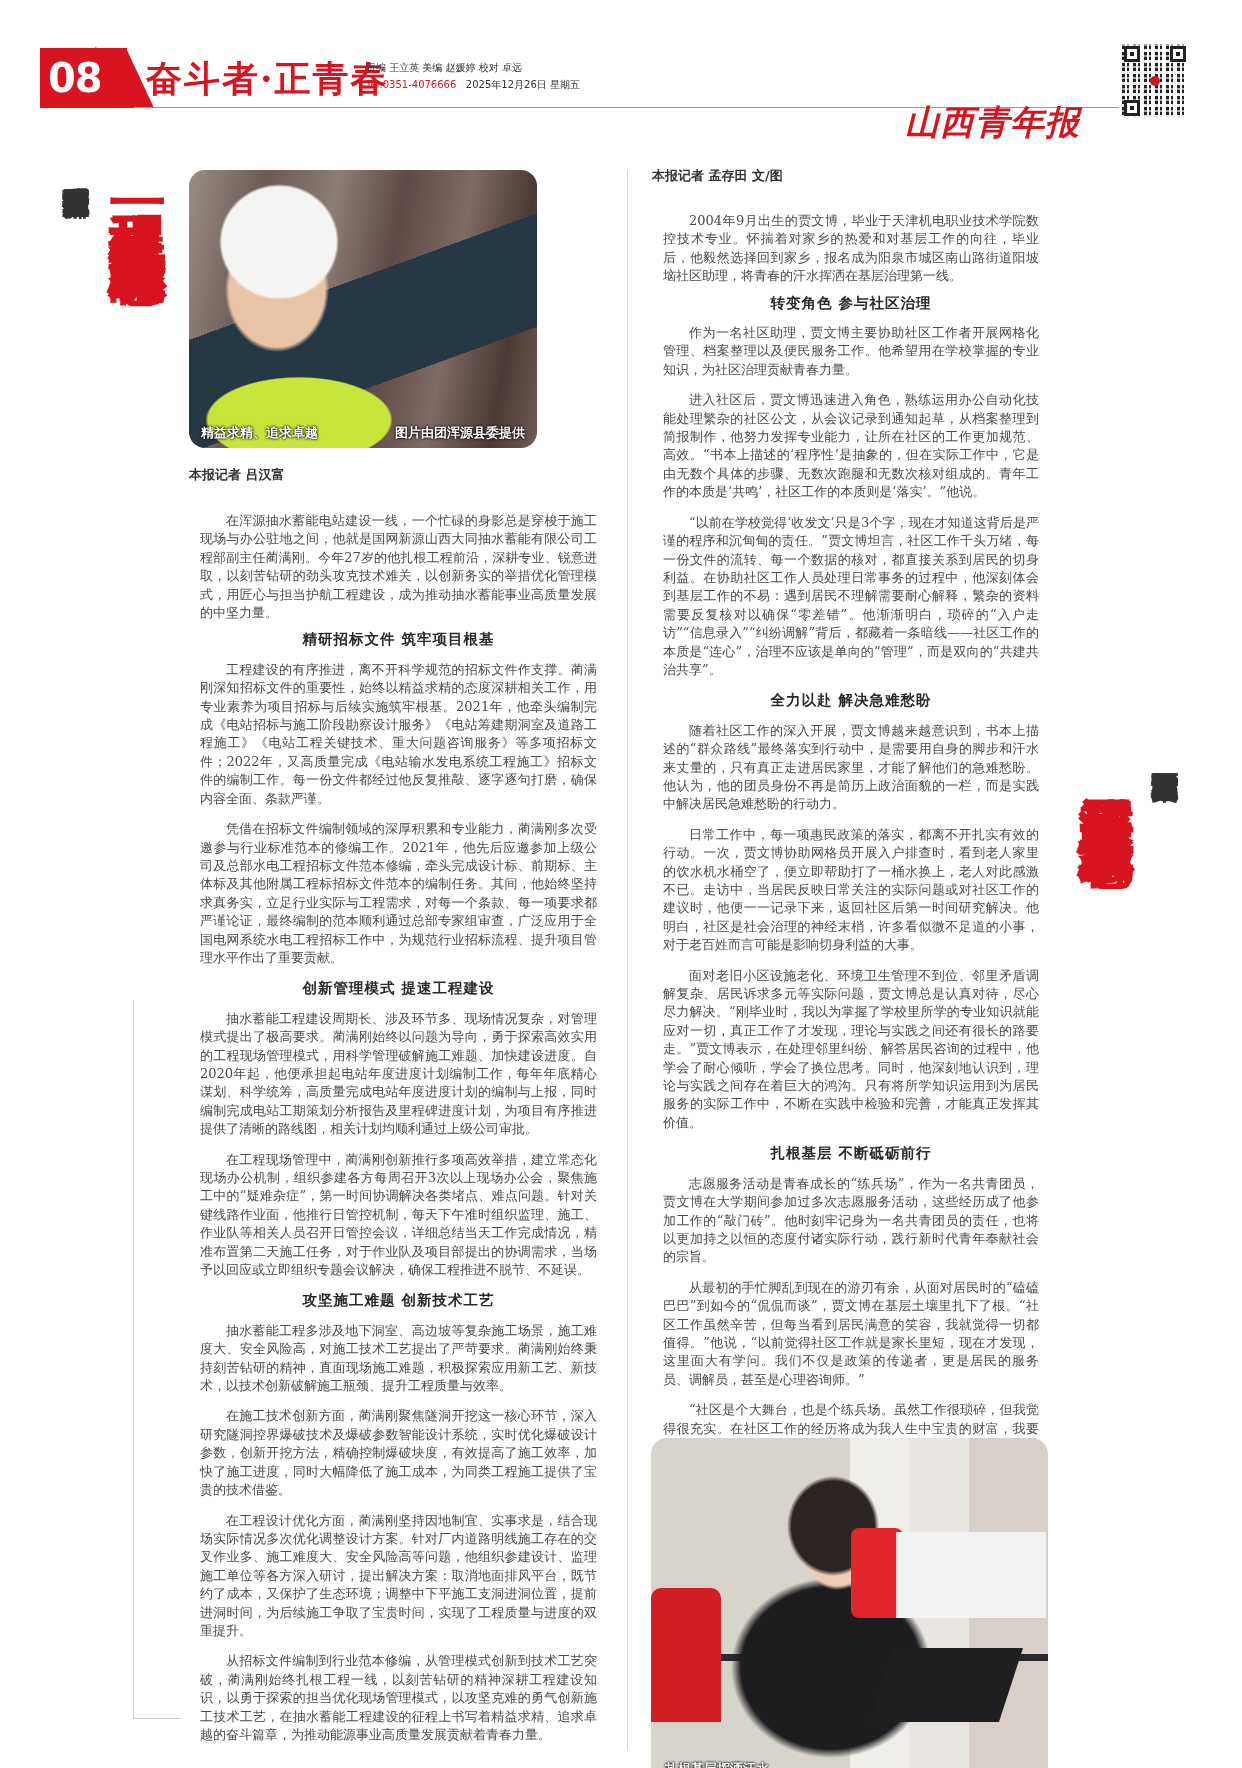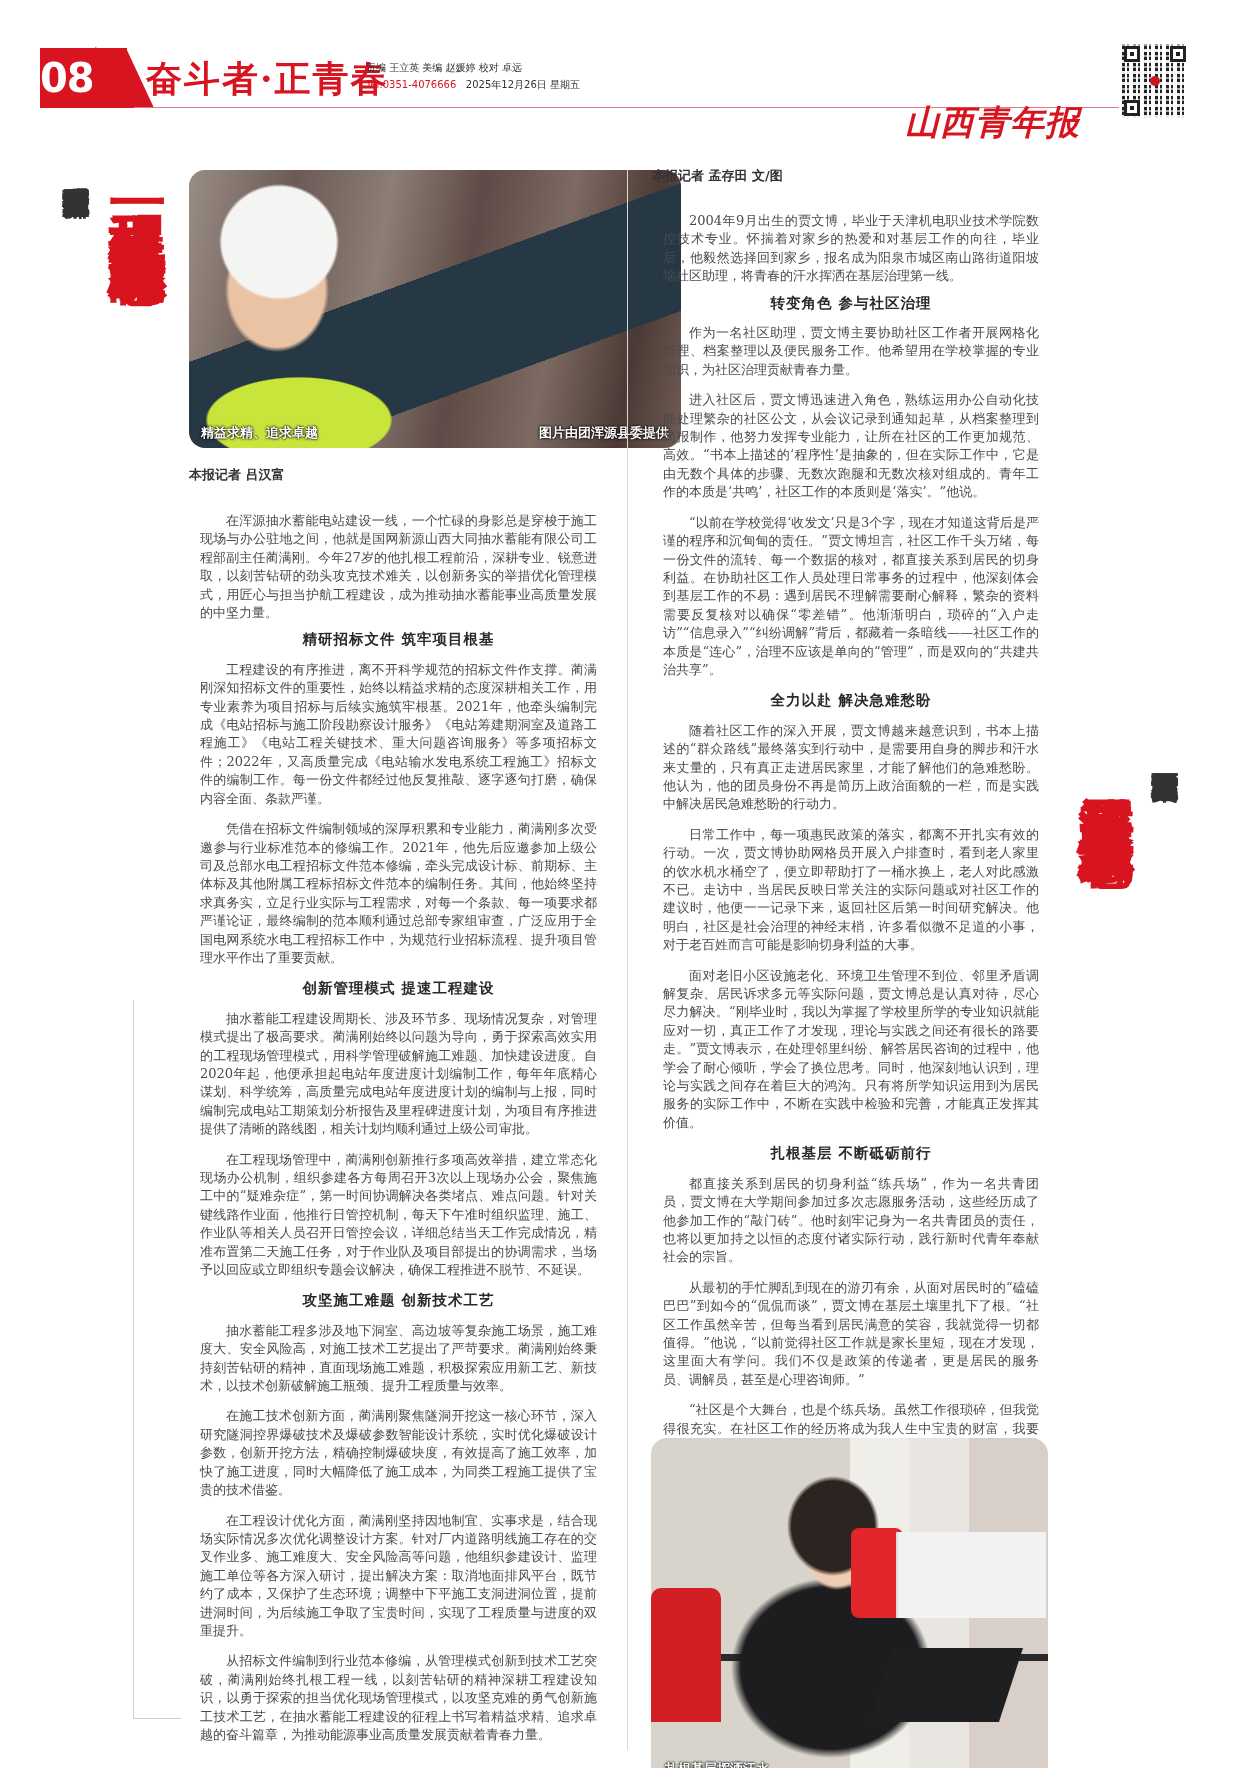--- a/index.html
+++ b/index.html
@@ -2,21 +2,21 @@
 <html><head>
 <meta charset="utf-8">
 <style>
   * { box-sizing: border-box; margin: 0; padding: 0; }
   html, body { width: 1242px; height: 1768px; background: #ffffff; overflow: hidden; }
   body { position: relative; font-family: "DejaVu Serif", "Liberation Serif", serif; color: #3a3a3a; }
 
   
   .header { position: absolute; left: 0; top: 0; width: 1242px; height: 130px; }
   .page-num { position: absolute; left: 40px; top: 48px; width: 87px; height: 60px; background: #d7141f; color: #fff;
-    font-family: "DejaVu Sans", sans-serif; font-weight: bold; font-size: 40px; line-height: 60px; letter-spacing: -1px; }
+    font-family: "DejaVu Sans", sans-serif; font-weight: bold; font-size: 40px; line-height: 60px; padding-left: 8px; letter-spacing: -1px; }
   .page-num-tri { position: absolute; left: 126px; top: 48px; width: 0; height: 0;
     border-top: 60px solid #d7141f; border-right: 28px solid transparent; transform: scaleY(-1); }
   .slash-line { position: absolute; left: 96px; top: 47px; width: 68px; height: 1px; background: #d7141f;
     transform-origin: left top; transform: rotate(61deg); }
   .header-rule { position: absolute; left: 134px; top: 107px; width: 985px; height: 1px; background: #e07b80; }
   .section-title { position: absolute; left: 146px; top: 48px; font-family: "DejaVu Serif", serif; font-weight: bold;
     font-size: 36px; color: #d7141f; letter-spacing: 2px; line-height: 60px; }
   .editors { position: absolute; left: 366px; top: 59px; font-family: "DejaVu Sans", sans-serif; font-size: 10px; color: #333; line-height: 17px; white-space: nowrap; }
   .editors .tel { color: #d7141f; }
   .masthead { position: absolute; left: 905px; top: 52px; font-family: "DejaVu Serif", serif; font-style: italic; font-weight: bold;
@@ -36,21 +36,21 @@
   .vtitle-left-main { position: absolute; left: 106px; top: 168px; width: 64px; font-family: "DejaVu Sans", sans-serif; font-weight: bold;
     font-size: 58px; color: #d7141f; writing-mode: vertical-rl; letter-spacing: 1px; line-height: 64px; }
 
   
   .left-frame-v { position: absolute; left: 133px; top: 1000px; width: 1px; height: 718px; background: #cfcfcf; }
   .left-frame-h { position: absolute; left: 133px; top: 1718px; width: 48px; height: 1px; background: #cfcfcf; }
   .mid-divider { position: absolute; left: 627px; top: 170px; width: 1px; height: 1580px; background: #d8d8d8; }
 
   
   .photo { position: absolute; border-radius: 16px; overflow: hidden; }
-  .photo1 { left: 189px; top: 170px; width: 492px; height: 278px;
+  .photo1 { left: 189px; top: 170px; width: 348px; height: 278px;
     background:
       radial-gradient(ellipse 60px 58px at 90px 72px, #f4f4f2 0 95%, transparent 100%),
       radial-gradient(ellipse 52px 62px at 88px 120px, #e9c3a4 0 92%, transparent 100%),
       radial-gradient(ellipse 130px 60px at 110px 250px, #c7e53b 0 70%, transparent 72%),
       linear-gradient(160deg, transparent 0 42%, #263844 42% 70%, transparent 70%),
       linear-gradient(100deg, #9a8d86 0%, #6b5a55 20%, #8c7d76 38%, #5e4a46 55%, #7d6a63 72%, #4b3935 88%, #6f5c55 100%); }
   .photo2 { left: 651px; top: 1438px; width: 397px; height: 348px;
     background:
       radial-gradient(ellipse 46px 50px at 182px 88px, #2b2420 0 90%, transparent 100%),
       radial-gradient(ellipse 34px 42px at 186px 110px, #efcbb2 0 90%, transparent 100%),
@@ -143,21 +143,21 @@
   <p class="lead">2004年9月出生的贾文博，毕业于天津机电职业技术学院数控技术专业。怀揣着对家乡的热爱和对基层工作的向往，毕业后，他毅然选择回到家乡，报名成为阳泉市城区南山路街道阳坡垴社区助理，将青春的汗水挥洒在基层治理第一线。</p>
   <h3>转变角色 参与社区治理</h3>
   <p>作为一名社区助理，贾文博主要协助社区工作者开展网格化管理、档案整理以及便民服务工作。他希望用在学校掌握的专业知识，为社区治理贡献青春力量。</p>
   <p>进入社区后，贾文博迅速进入角色，熟练运用办公自动化技能处理繁杂的社区公文，从会议记录到通知起草，从档案整理到简报制作，他努力发挥专业能力，让所在社区的工作更加规范、高效。“书本上描述的‘程序性’是抽象的，但在实际工作中，它是由无数个具体的步骤、无数次跑腿和无数次核对组成的。青年工作的本质是‘共鸣’，社区工作的本质则是‘落实’。”他说。</p>
   <p>“以前在学校觉得‘收发文’只是3个字，现在才知道这背后是严谨的程序和沉甸甸的责任。”贾文博坦言，社区工作千头万绪，每一份文件的流转、每一个数据的核对，都直接关系到居民的切身利益。在协助社区工作人员处理日常事务的过程中，他深刻体会到基层工作的不易：遇到居民不理解需要耐心解释，繁杂的资料需要反复核对以确保“零差错”。他渐渐明白，琐碎的“入户走访”“信息录入”“纠纷调解”背后，都藏着一条暗线——社区工作的本质是“连心”，治理不应该是单向的“管理”，而是双向的“共建共治共享”。</p>
   <h3>全力以赴 解决急难愁盼</h3>
   <p>随着社区工作的深入开展，贾文博越来越意识到，书本上描述的“群众路线”最终落实到行动中，是需要用自身的脚步和汗水来丈量的，只有真正走进居民家里，才能了解他们的急难愁盼。他认为，他的团员身份不再是简历上政治面貌的一栏，而是实践中解决居民急难愁盼的行动力。</p>
   <p>日常工作中，每一项惠民政策的落实，都离不开扎实有效的行动。一次，贾文博协助网格员开展入户排查时，看到老人家里的饮水机水桶空了，便立即帮助打了一桶水换上，老人对此感激不已。走访中，当居民反映日常关注的实际问题或对社区工作的建议时，他便一一记录下来，返回社区后第一时间研究解决。他明白，社区是社会治理的神经末梢，许多看似微不足道的小事，对于老百姓而言可能是影响切身利益的大事。</p>
   <p>面对老旧小区设施老化、环境卫生管理不到位、邻里矛盾调解复杂、居民诉求多元等实际问题，贾文博总是认真对待，尽心尽力解决。“刚毕业时，我以为掌握了学校里所学的专业知识就能应对一切，真正工作了才发现，理论与实践之间还有很长的路要走。”贾文博表示，在处理邻里纠纷、解答居民咨询的过程中，他学会了耐心倾听，学会了换位思考。同时，他深刻地认识到，理论与实践之间存在着巨大的鸿沟。只有将所学知识运用到为居民服务的实际工作中，不断在实践中检验和完善，才能真正发挥其价值。</p>
   <h3>扎根基层 不断砥砺前行</h3>
-  <p>都直接关系到居民的切身利益“练兵场”，作为一名共青团员，贾文博在大学期间参加过多次志愿服务活动，这些经历成了他参加工作的“敲门砖”。他时刻牢记身为一名共青团员的责任，也将以更加持之以恒的态度付诸实际行动，践行新时代青年奉献社会的宗旨。</p>
+  <p>志愿服务活动是青春成长的“练兵场”，作为一名共青团员，贾文博在大学期间参加过多次志愿服务活动，这些经历成了他参加工作的“敲门砖”。他时刻牢记身为一名共青团员的责任，也将以更加持之以恒的态度付诸实际行动，践行新时代青年奉献社会的宗旨。</p>
   <p>从最初的手忙脚乱到现在的游刃有余，从面对居民时的“磕磕巴巴”到如今的“侃侃而谈”，贾文博在基层土壤里扎下了根。“社区工作虽然辛苦，但每当看到居民满意的笑容，我就觉得一切都值得。”他说，“以前觉得社区工作就是家长里短，现在才发现，这里面大有学问。我们不仅是政策的传递者，更是居民的服务员、调解员，甚至是心理咨询师。”</p>
   <p>“社区是个大舞台，也是个练兵场。虽然工作很琐碎，但我觉得很充实。在社区工作的经历将成为我人生中宝贵的财富，我要把工作中学到的知识智慧、思想感悟，转化为服务群众的动力，继续带着这份经验和感悟，在学习和生活的道路上不断前行。我还要告诉更多同龄人，基层不苦，基层很酷，只要你肯沉下心来，这里就是新时代青年施展才华的沃土。”贾文博说。</p>
 </div>
 
 <div class="photo photo2">
   <div class="chair"></div>
   <div class="jacket"></div>
   <div class="monitor"></div>
   <div class="keyboard"></div>
   <div class="caption cap-left">扎根基层挥洒汗水</div>

